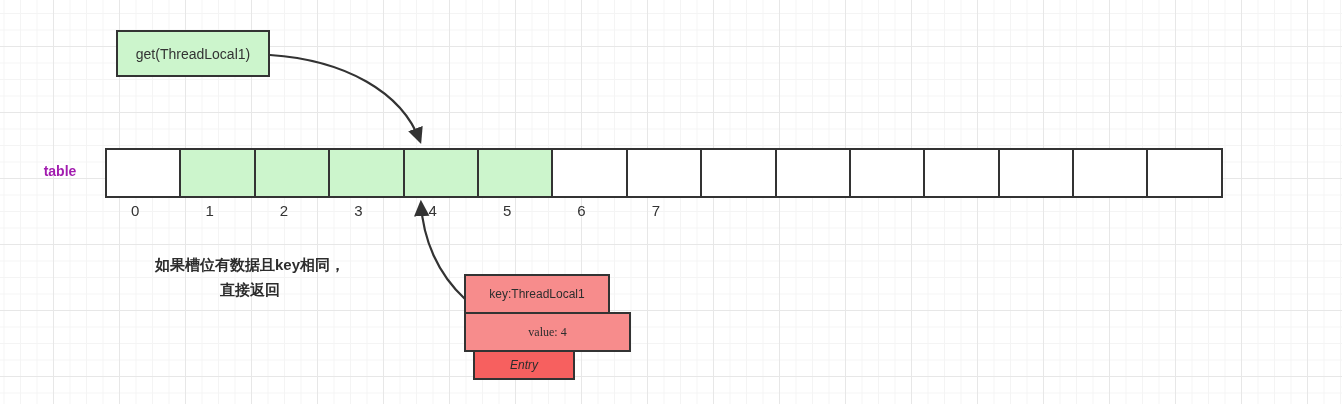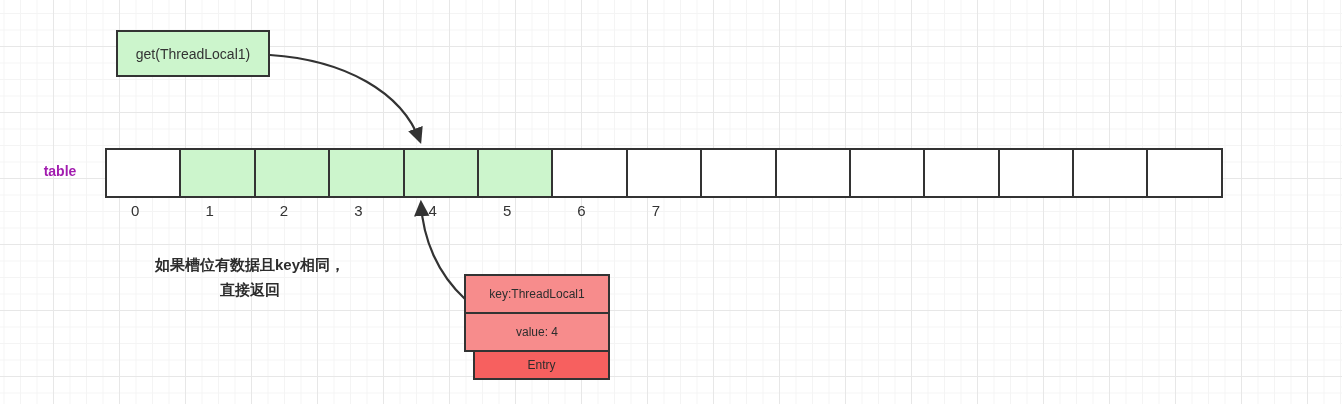--- a/index.html
+++ b/index.html
@@ -58,22 +58,22 @@
     left:102px;top:252px;width:296px;text-align:center;
     font-weight:bold;font-size:15px;line-height:25px;color:#2d2d2d;
   }
 
   .entry-box{
     border:2px solid var(--stroke);
     display:flex;align-items:center;justify-content:center;
     font-size:12px;color:#2d2d2d;
   }
   #entry-key  {left:464px;top:274px;width:146px;height:40px;background:var(--salmon);}
-  #entry-value{left:464px;top:312px;width:146px;height:40px;background:var(--salmon);}
-  #entry-tag  {left:473px;top:350px;width:137px;height:30px;background:var(--red);}
+  #entry-value{left:464px;top:312px;width:167px;height:40px;background:var(--salmon);font-family:Liberation Serif, serif;}
+  #entry-tag  {left:473px;top:350px;width:102px;height:30px;background:var(--red);font-style:italic;}
 </style>
 </head>
 <body>
 
 <div id="get-box" class="abs">get(ThreadLocal1)</div>
 
 <svg id="arrow-layer" class="abs" viewBox="0 0 1342 404" xmlns="http://www.w3.org/2000/svg">
   <defs>
     <marker id="ah" markerWidth="8" markerHeight="8" refX="6" refY="3.5" orient="auto" markerUnits="strokeWidth">
       <path d="M0,0 L7.5,3.5 L0,7 Z" fill="#333333"></path>

